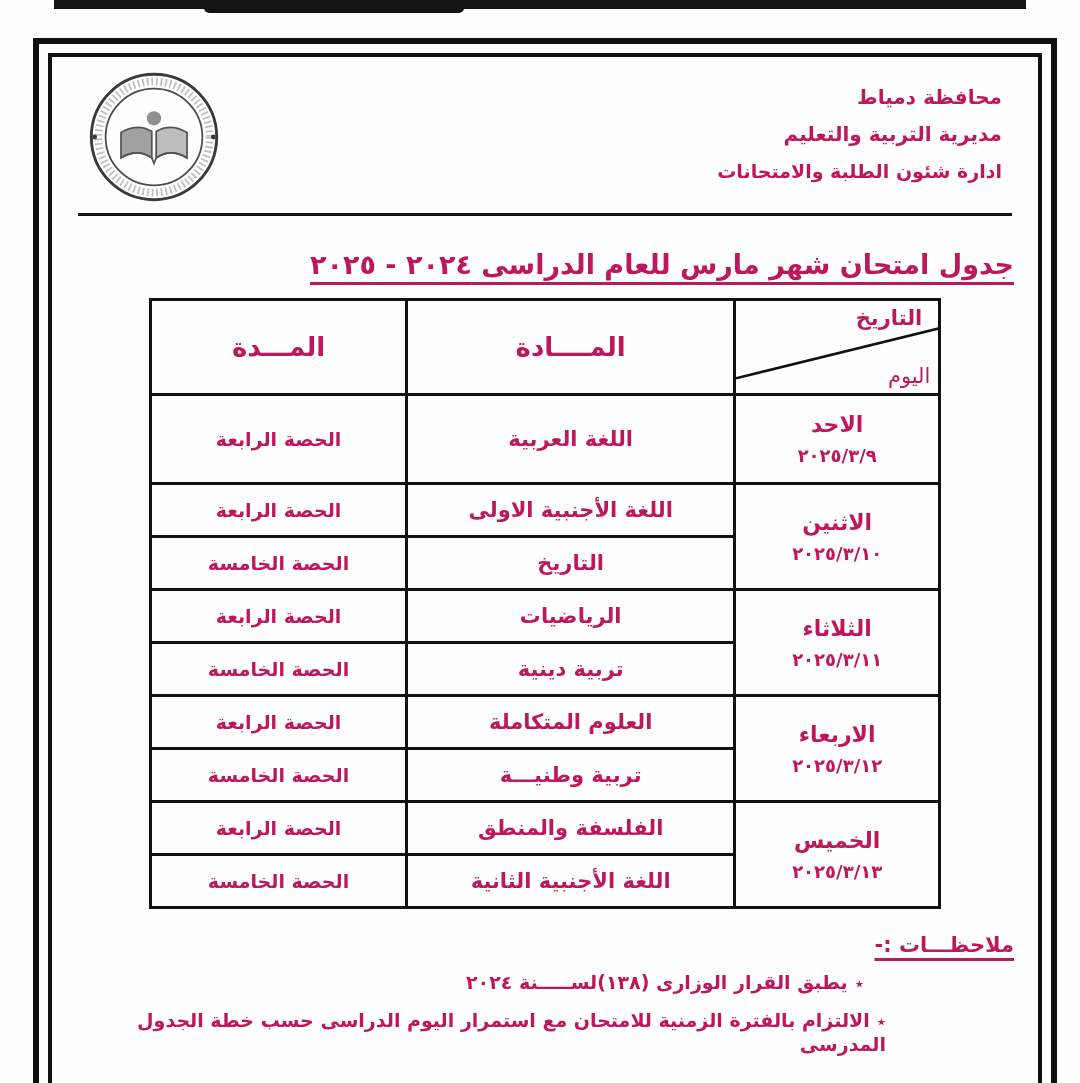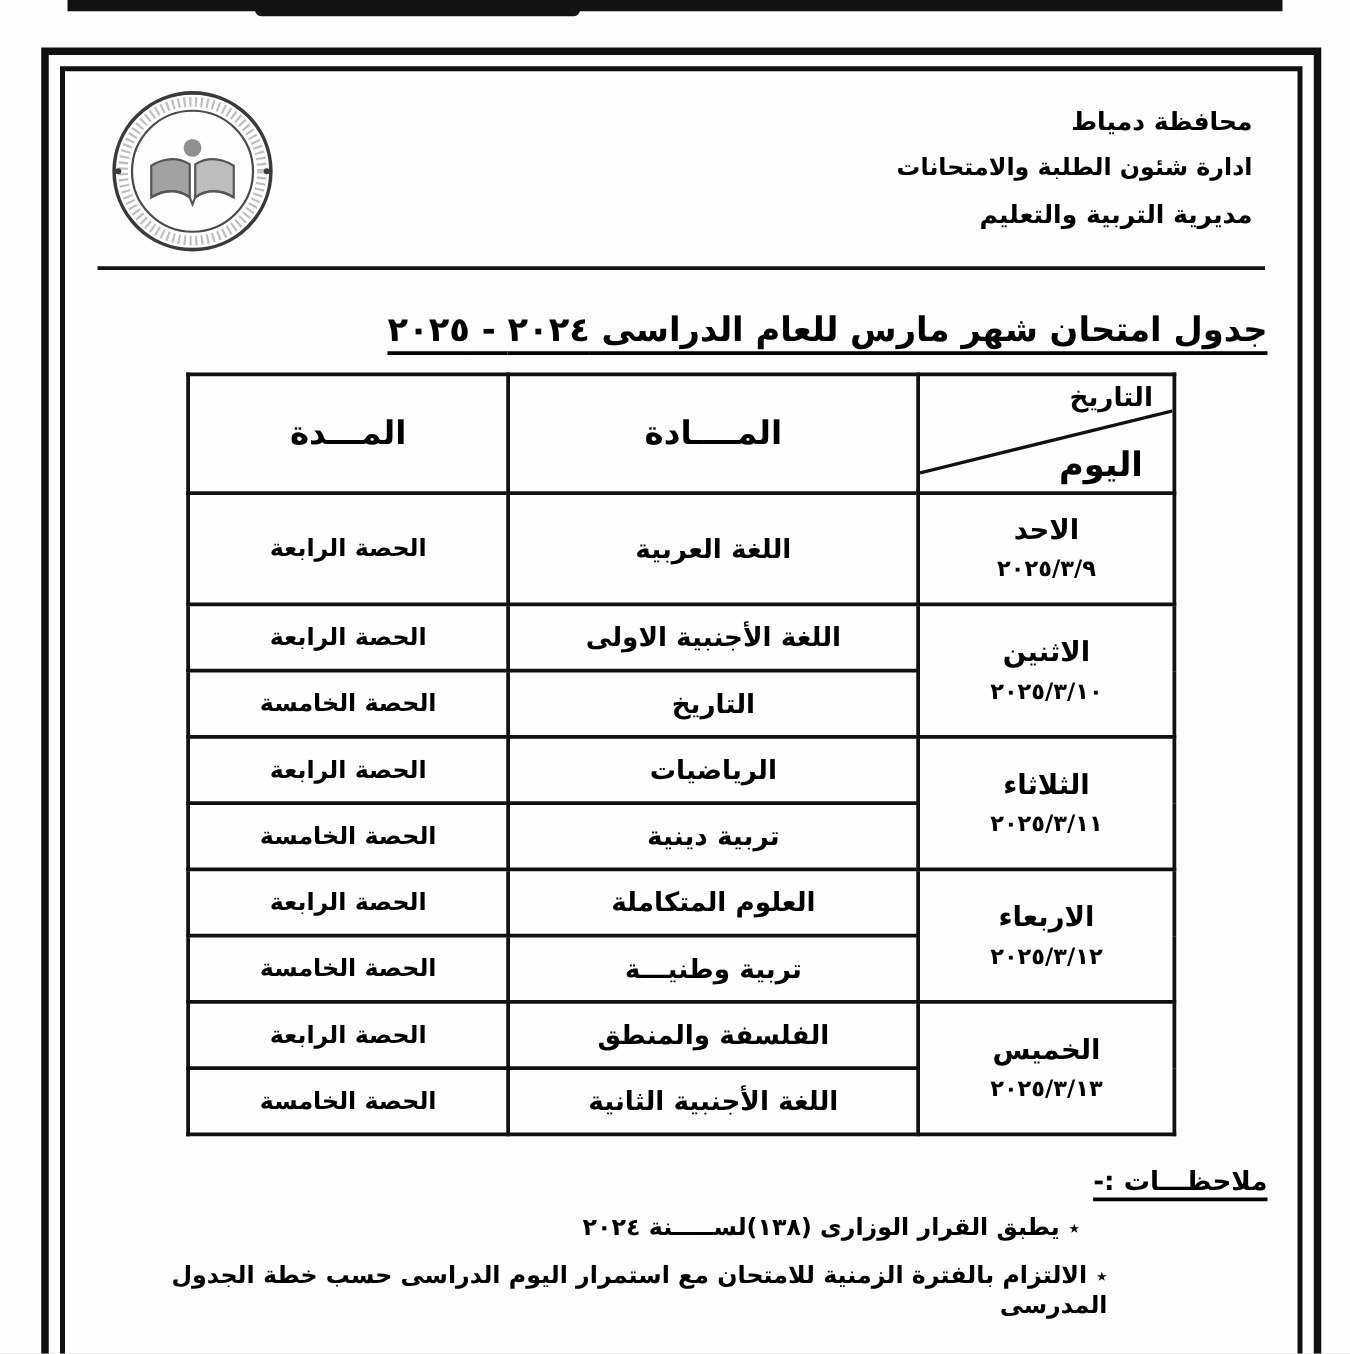--- a/index.html
+++ b/index.html
@@ -1,19 +1,19 @@
 <!DOCTYPE html>
 <html lang="ar" dir="rtl"><head>
 <meta charset="utf-8">
 <style>
   html, body { margin: 0; padding: 0; background: #d9d9d9; }
   .page {
     position: relative; width: 1080px; height: 1083px; margin: 0 auto;
     background: #fefefe; overflow: hidden; direction: rtl;
-    color: #000000; font-family: "DejaVu Sans", sans-serif; font-weight: 700;
+    color: #be185d; font-family: "DejaVu Sans", sans-serif; font-weight: 700;
   }
   
   .scan-streak { position: absolute; top: 0; left: 54px; width: 972px; height: 9px; background: #131313; }
   .scan-streak::after { content: ""; position: absolute; left: 150px; top: 0; width: 260px; height: 13px; background: #131313; border-radius: 0 0 5px 5px; }
 
   
   .frame-outer { position: absolute; top: 38px; left: 33px; width: 1012px; height: 1100px; border: 6px solid #101010; }
   .frame-inner { position: absolute; top: 9px; left: 9px; right: 9px; bottom: -10px; border: 4px solid #101010; padding: 14px 24px 0; }
 
   
@@ -46,21 +46,21 @@
   .subject-cell { font-size: 21px; font-weight: 800; }
   .period-cell { font-size: 19px; font-weight: 800; }
   .day-cell { padding: 4px; }
   .day-name { font-size: 22px; font-weight: 800; }
   .day-date { font-size: 18px; font-weight: 800; margin-top: 8px; }
 
   
   .diag-cell { position: relative; padding: 0; }
   .diag-svg { position: absolute; inset: 0; width: 100%; height: 100%; }
   .diag-date { position: absolute; top: 5px; right: 16px; font-size: 21px; font-weight: 800; }
-  .diag-day { position: absolute; bottom: 5px; right: 24px; font-size: 27px; font-weight: 700; }
+  .diag-day { position: absolute; bottom: 5px; right: 8px; font-size: 21px; font-weight: 400; }
 
   
   .notes { margin-top: 24px; }
   .notes-title {
     text-align: right; font-size: 21px; font-weight: 800; margin-left: 4px;
     text-decoration: underline; text-underline-offset: 6px; text-decoration-thickness: 2.5px;
   }
   .note-item { text-align: right; font-size: 19px; font-weight: 800; margin-top: 14px; line-height: 23px; }
   .note-item .star { margin-left: 7px; font-size: 17px; }
   .note-item:nth-of-type(1) { margin-right: 150px; }
@@ -87,22 +87,22 @@
             <circle cx="6" cy="60" r="2.2" fill="#3a3a3a"></circle>
             <circle cx="114" cy="60" r="2.2" fill="#3a3a3a"></circle>
             <circle cx="60" cy="43" r="6.5" fill="#8f8f8f"></circle>
             <path d="M30 56 Q45 47 58 55 L58 79 Q45 70 30 79 Z" fill="#a2a2a2" stroke="#555" stroke-width="1.6"></path>
             <path d="M90 56 Q75 47 62 55 L62 79 Q75 70 90 79 Z" fill="#bdbdbd" stroke="#555" stroke-width="1.6"></path>
             <path d="M30 79 Q45 70 58 79 L60 84 L62 79 Q75 70 90 79" fill="none" stroke="#555" stroke-width="1.6"></path>
           </svg>
         </div>
         <div class="org">
           <div class="org-line l1">محافظة دمياط</div>
+          <div class="org-line l2">مديرية التربية والتعليم</div>
           <div class="org-line l3">ادارة شئون الطلبة والامتحانات</div>
-          <div class="org-line l2">مديرية التربية والتعليم</div>
         </div>
       </div>
 
       <hr class="rule">
 
       <div class="titles">
         <div class="title-main">جدول امتحان شهر مارس للعام الدراسى ٢٠٢٤ - ٢٠٢٥</div>
       </div>
 
       <table class="schedule">

